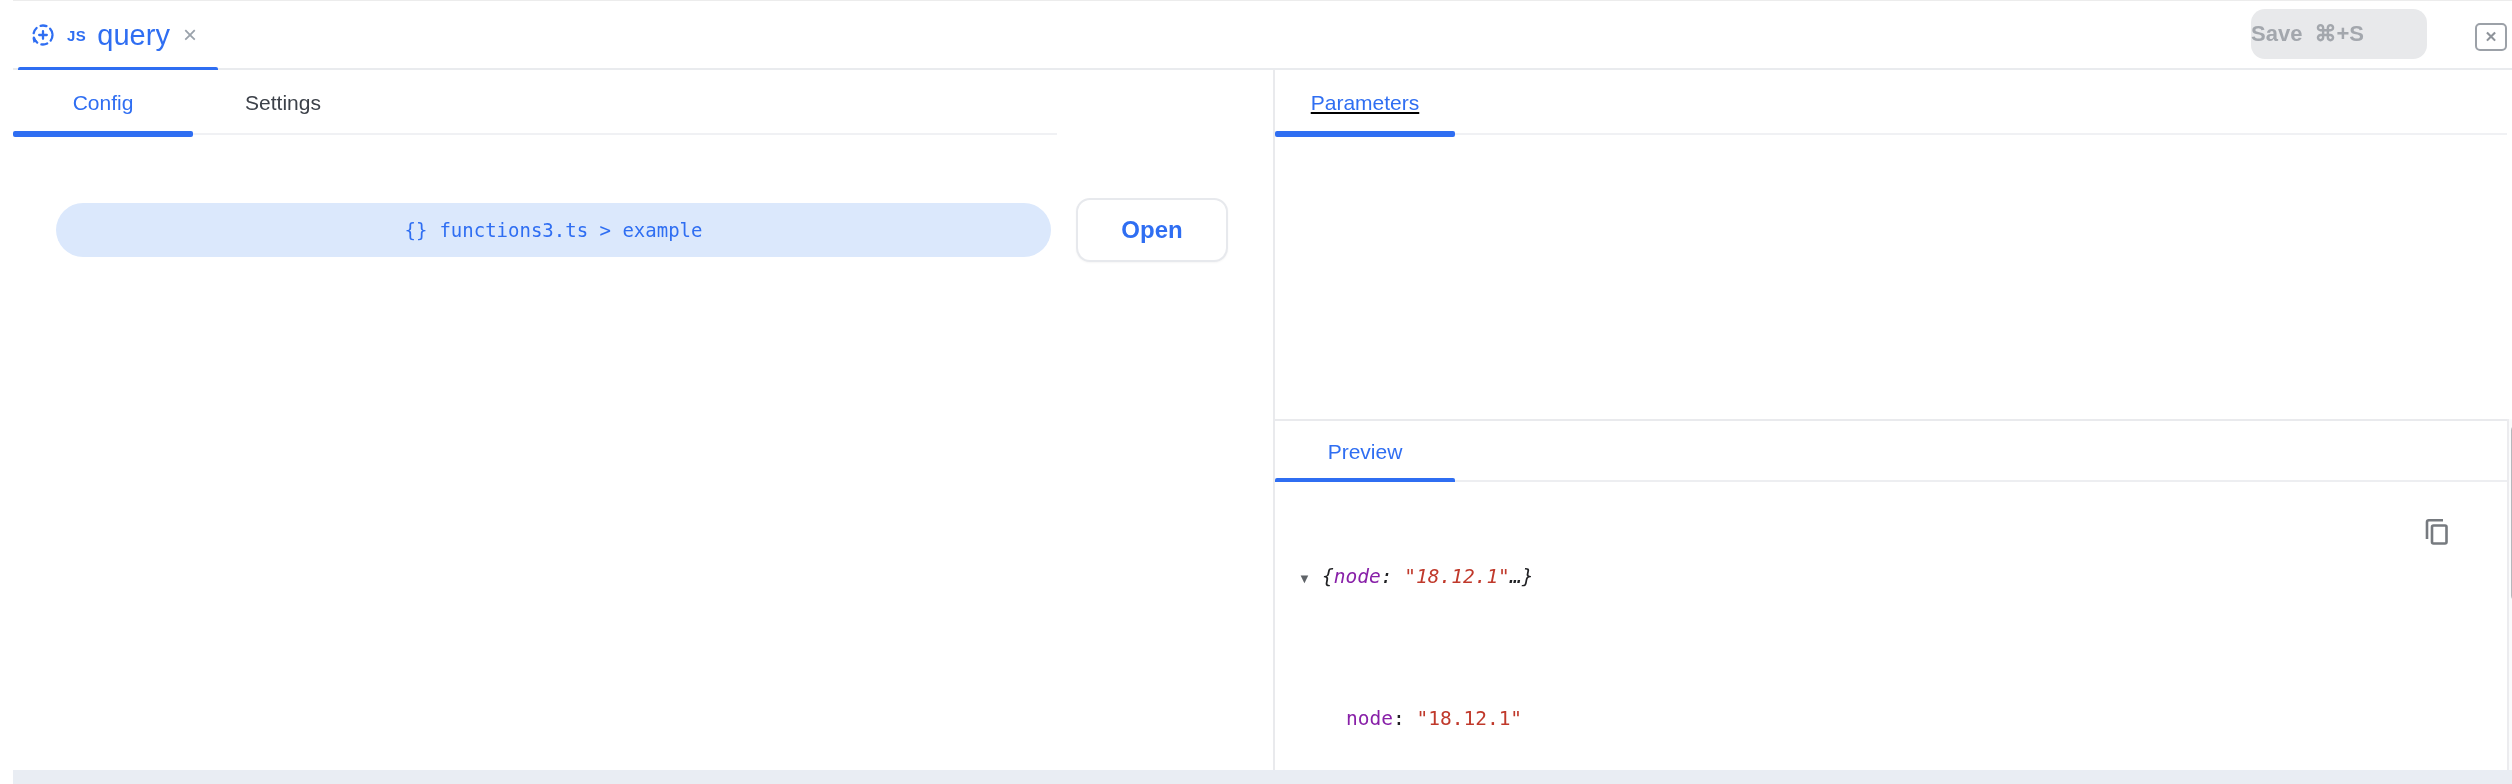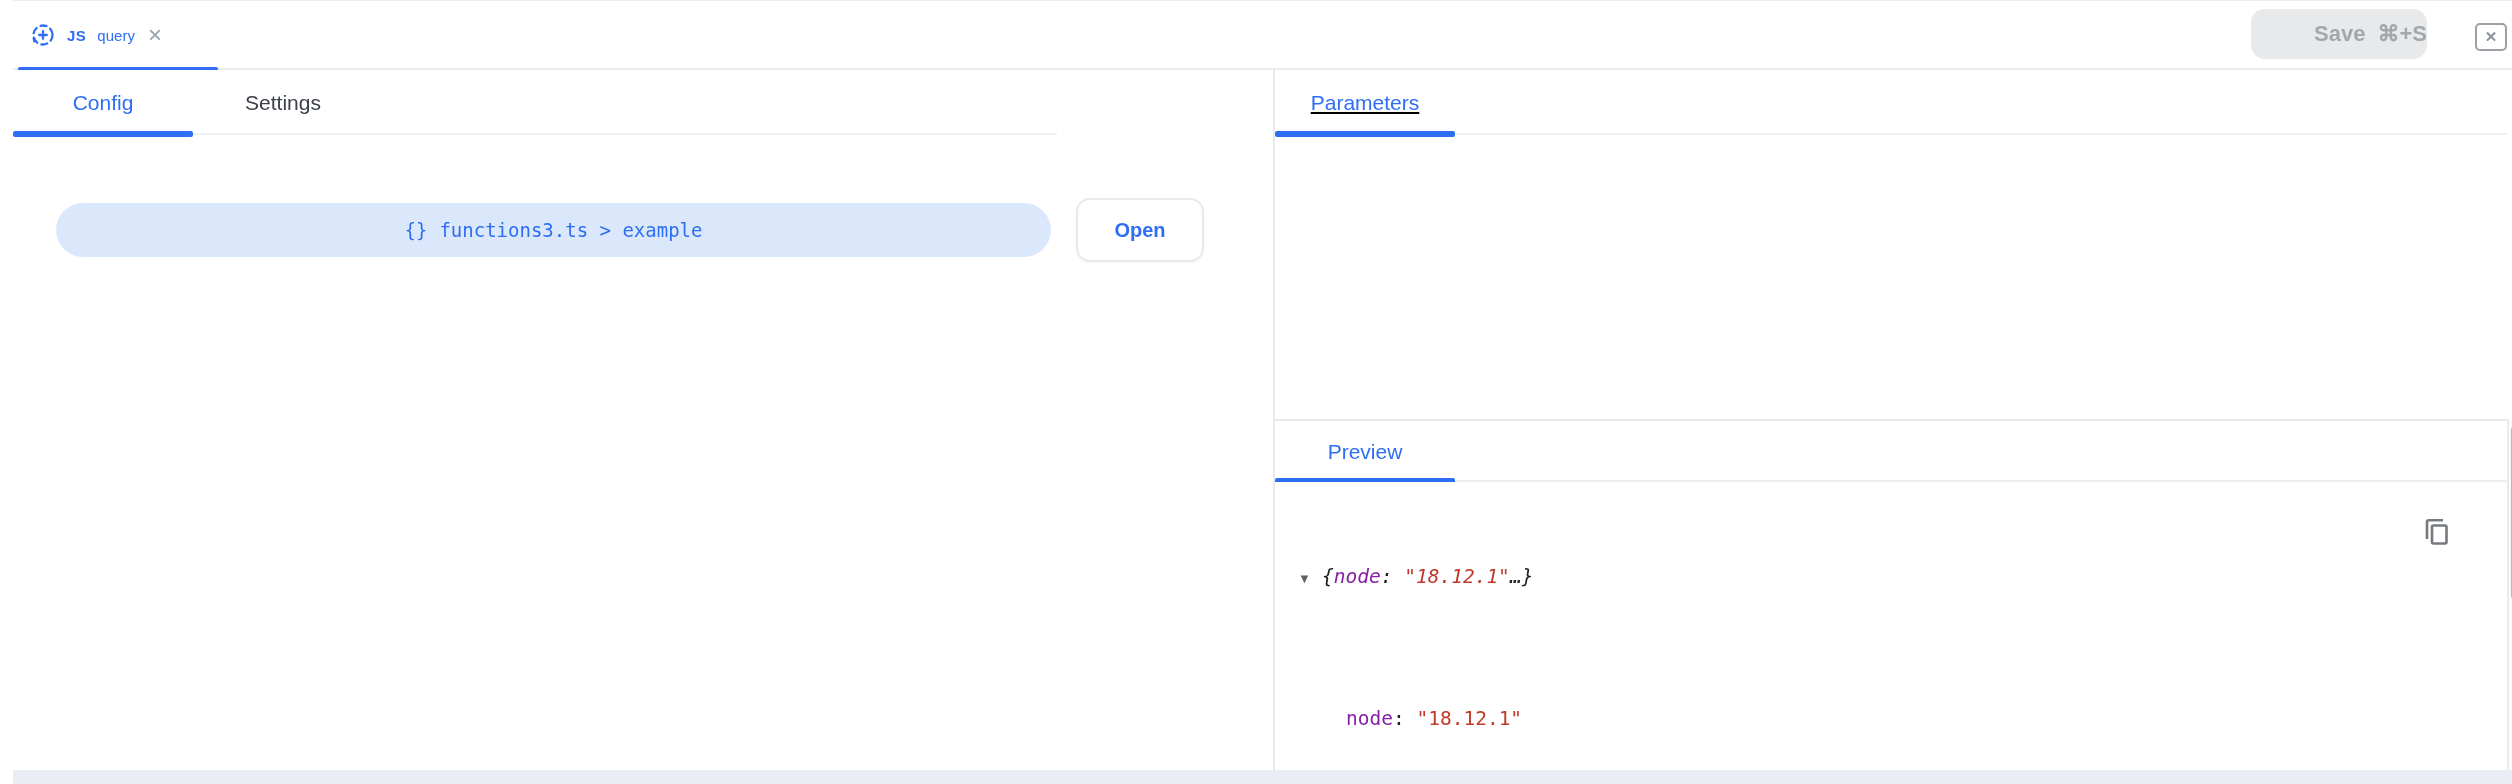--- a/index.html
+++ b/index.html
@@ -6,45 +6,45 @@
   html,body { width:2512px; height:784px; background:#fff; font-family:"Liberation Sans", sans-serif; }
   #app { position:relative; width:2512px; height:784px; overflow:hidden; background:#fff;margin-left:13px; }
 
   
   .topbar { position:absolute; left:0; top:0; width:2512px; height:70px; background:#fff;
             border-top:1px solid #ececec; border-bottom:2px solid #e9ebee; }
   .query-tab { position:absolute; left:5px; top:0; width:200px; height:70px; cursor:pointer; }
   .query-tab .underline { position:absolute; left:0; bottom:-2px; width:200px; height:6px; background:var(--accent); border-radius:2px; }
   .tab-inner { position:absolute; left:12px; top:0; height:68px; display:flex; align-items:center; gap:11px; }
   .js-badge { color:var(--accent); font-weight:bold; font-size:15px; letter-spacing:0.5px; }
-  .tab-title { color:var(--accent); font-size:15px; }
+  .tab-title { color:var(--accent); font-size:29px; }
   .tab-close { color:#9aa2ab; font-size:24px; line-height:1; padding:0 2px; cursor:pointer; }
   .save-btn { position:absolute; left:2238px; top:8px; width:176px; height:50px; border:none; border-radius:14px;
               background:#e8e9eb; color:#a3a7ad; font-weight:bold; font-size:22px; font-family:inherit;
-              display:flex; align-items:center; justify-content:flex-end; gap:12px; cursor:default; }
+              display:flex; align-items:center; justify-content:flex-start; gap:12px; cursor:default; }
   .win-close { position:absolute; left:2462px; top:22px; width:32px; height:28px; border:2.5px solid #9ca1a8;
                border-radius:5px; color:#8e939a; font-size:15px; font-weight:bold; display:flex; align-items:center;
                justify-content:center; cursor:pointer; background:#fff; }
 
   
   .panel-tabs { position:absolute; top:70px; height:65px; border-bottom:2px solid #f0f1f4; background:#fff; display:flex; }
   .panel-tabs.left  { left:0; width:1044px; }
   .panel-tabs.right { left:1262px; width:1232px;text-decoration:underline; }
   .ptab { position:relative; width:180px; height:65px; display:flex; align-items:center; justify-content:center;
           font-size:21px; color:#3c4149; cursor:pointer; }
   .ptab.active { color:var(--accent); }
   .ptab.active::after { content:""; position:absolute; left:0; bottom:-2px; width:100%; height:6px; background:var(--accent); border-radius:2px; }
 
   
   .fn-pill { position:absolute; left:43px; top:203px; width:995px; height:54px; border-radius:27px;
              background:var(--pill-bg); display:flex; align-items:center; justify-content:center; gap:12px;
              font-family:"DejaVu Sans Mono", monospace; font-size:19px; color:var(--accent); cursor:pointer; }
-  .open-btn { position:absolute; left:1063px; top:198px; width:128px; height:64px; border-radius:14px;
+  .open-btn { position:absolute; left:1063px; top:198px; width:152px; height:64px; border-radius:14px;
               background:#fff; border:2px solid #e7e9ed; box-shadow:0 1px 2px rgba(0,0,0,0.04);
-              color:var(--accent); font-weight:bold; font-size:20px; font-family:inherit; cursor:pointer; }
+              color:var(--accent); font-weight:bold; font-size:24px; font-family:inherit; cursor:pointer; }
 
   
   .v-divider { position:absolute; left:1260px; top:70px; width:2px; height:700px; background:#e9eaed; }
 
   
   .preview-header { position:absolute; left:1262px; top:419px; width:1416px; height:63px;
                     border-top:2px solid #e9eaed; border-bottom:2px solid #edeef1; background:#fff; }
   .preview-header .ptab { height:61px; }
   .run-group { position:absolute; right:38px; top:0; height:61px; display:flex; align-items:center; cursor:pointer; }
   .run-label { color:var(--accent); font-weight:bold; font-size:21px; }

